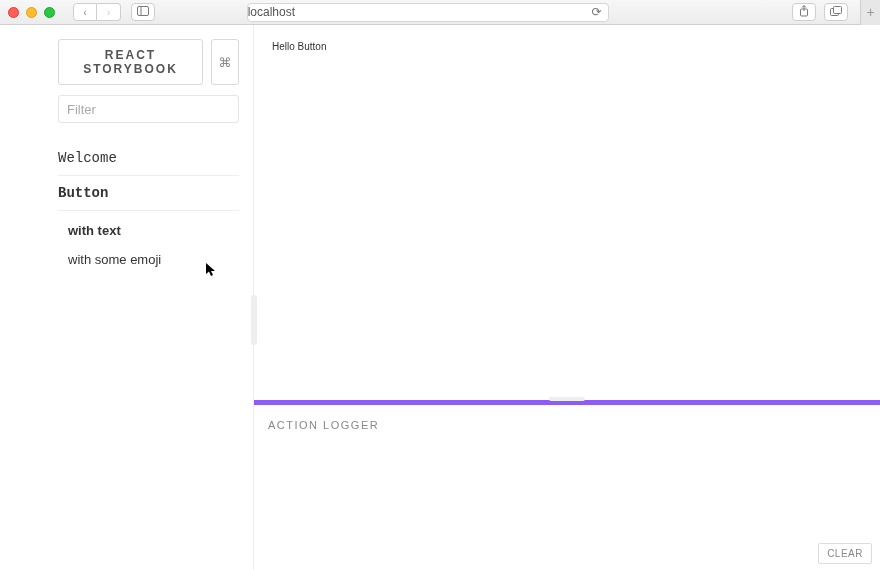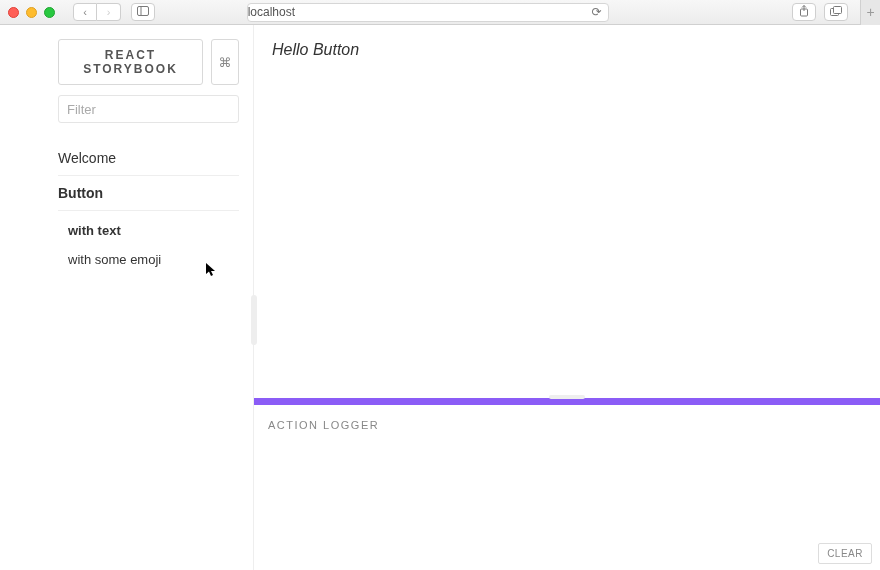--- a/index.html
+++ b/index.html
@@ -62,36 +62,35 @@
     width:28px; border:1px solid #d9d9d9; border-radius:3px; display:flex;
     align-items:center; justify-content:center; color:#888; font-size:13px;
   }
   .filter {
     margin-top:10px; width:100%; height:28px; border:1px solid #e5e5e5; border-radius:3px;
     padding:0 8px; font-size:13px; color:#1d4ed8; outline:none;
   }
   .filter::placeholder { color:#aaa; }
 
   .tree { margin-top:18px; font-size:14px; }
-  .tree .kind { padding:9px 0; border-bottom:1px solid #eee; cursor:pointer; }
+  .tree .kind { padding:9px 0; border-bottom:1px solid #eee; cursor:pointer;font-family:Liberation Mono, monospace; }
   .tree .kind.active { font-weight:700; }
   .tree .story-list { padding:4px 0 0 10px; }
   .tree .story { padding:8px 0 6px 0; font-size:13px; cursor:pointer; }
   .tree .story.active { font-weight:700; }
 
   .resize-grip {
     position:absolute; right:-4px; top:270px; width:6px; height:50px;
     border-radius:3px; background:#eee;
   }
 
   .main { flex:1; display:flex; flex-direction:column; }
   .preview {
-    flex:1; border-bottom:7px solid #8b5cf6; padding:16px 18px; font-size:16px;
+    flex:1; border-bottom:5px solid #8b5cf6; padding:16px 18px; font-size:10px;
     position:relative;
-    font-style:italic;
   }
   .preview .drag-line{
     position:absolute; left:50%; bottom:-1px; transform:translateX(-50%);
     width:36px; height:4px; border-radius:2px; background:#eee;
   }
 
   .logger { height:165px; display:flex; flex-direction:column; }
   .logger-head {
     padding:14px 14px 8px 14px; font-size:11px; letter-spacing:1.5px; color:#888;
   }

